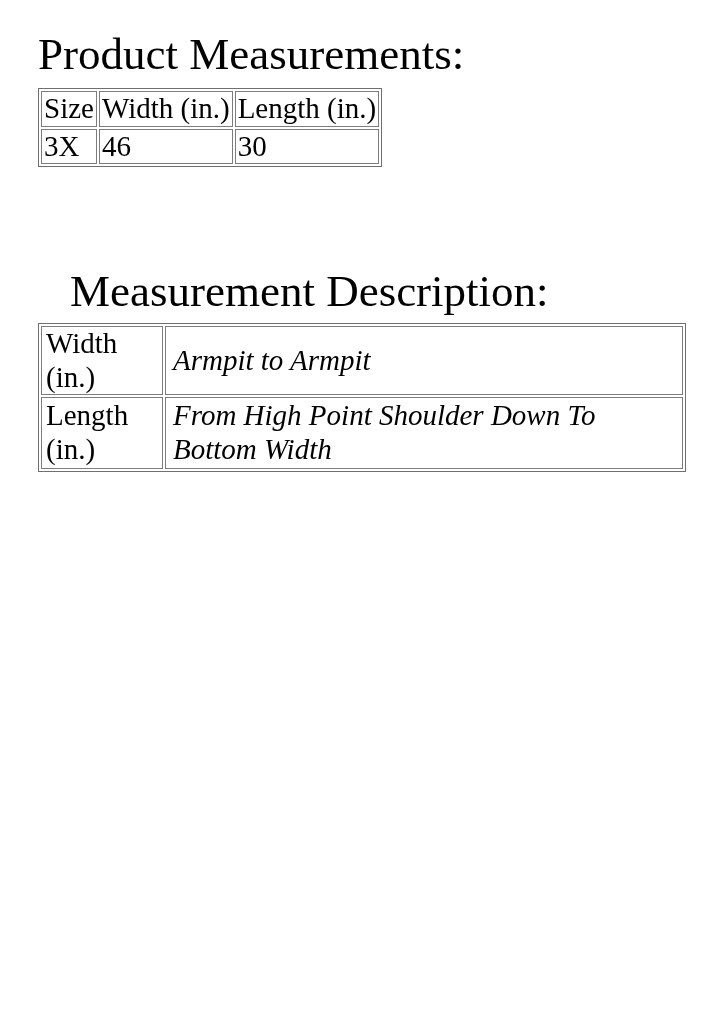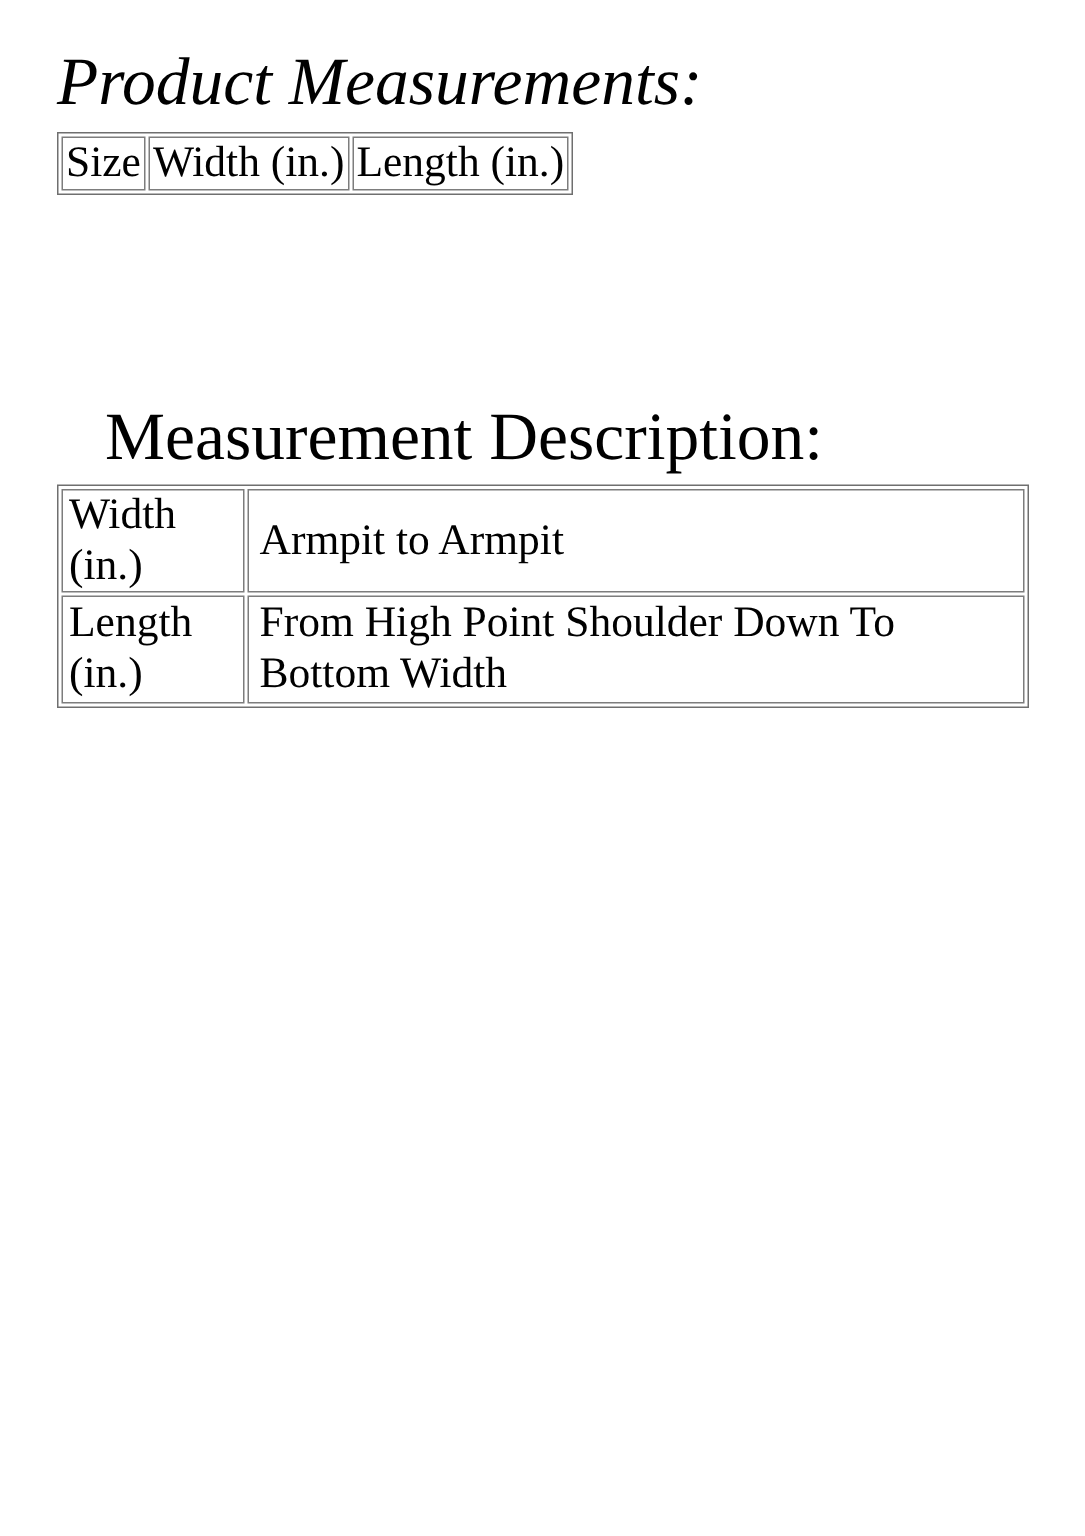--- a/index.html
+++ b/index.html
@@ -21,21 +21,21 @@
   .heading{
     position:absolute;
     left:38px;
     margin:0;
     font-weight:400;
     font-size:45px;
     line-height:45px;
     white-space:nowrap;
     color:var(--fg);
   }
-  #pm-heading{top:32px;font-style:italic;}
+  #pm-heading{top:32px;}
   #md-heading{top:269px;margin-left:32px;}
   table.t{
     position:absolute;
     left:38px;
     border-collapse:separate;
     border-spacing:2px;
     border:1px solid var(--table-border);
     background:var(--bg);
     font-size:29px;
     line-height:1.16;
@@ -44,35 +44,40 @@
   table.t td{
     border:1px solid var(--cell-border);
     vertical-align:middle;
     text-align:left;
     background:var(--bg);
   }
   .t1{top:88px;}
   .t1 td{padding:0 2px;white-space:nowrap;}
   .t2{top:323px;}
   .t2 .term{width:112px;padding:0 4px;}
-  .t2 .def{width:499px;padding:1px 10px 1px 7px;}
+  .t2 .def{width:499px;padding:1px 10px 1px 7px;font-style:italic;}
 </style>
 </head>
 <body>
 
 <div class="page">
 
   <h1 class="heading" id="pm-heading">Product Measurements:</h1>
 
   <table class="t t1">
     <tbody>
       <tr>
         <td>Size</td>
         <td>Width (in.)</td>
         <td>Length (in.)</td>
+      </tr>
+      <tr>
+        <td>3X</td>
+        <td>46</td>
+        <td>30</td>
       </tr>
     </tbody>
   </table>
 
   <h1 class="heading" id="md-heading">Measurement Description:</h1>
 
   <table class="t t2">
     <tbody>
       <tr>
         <td class="term">Width (in.)</td>

